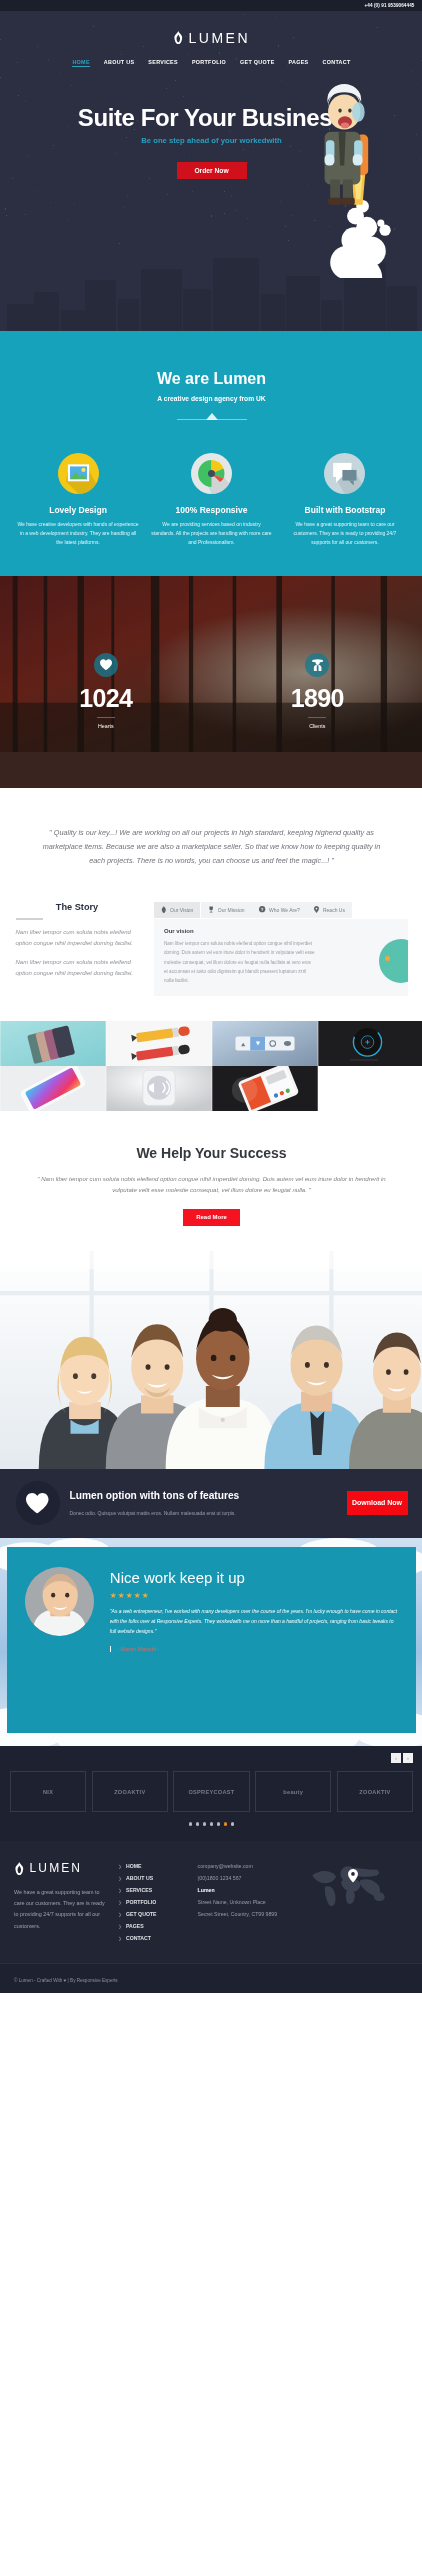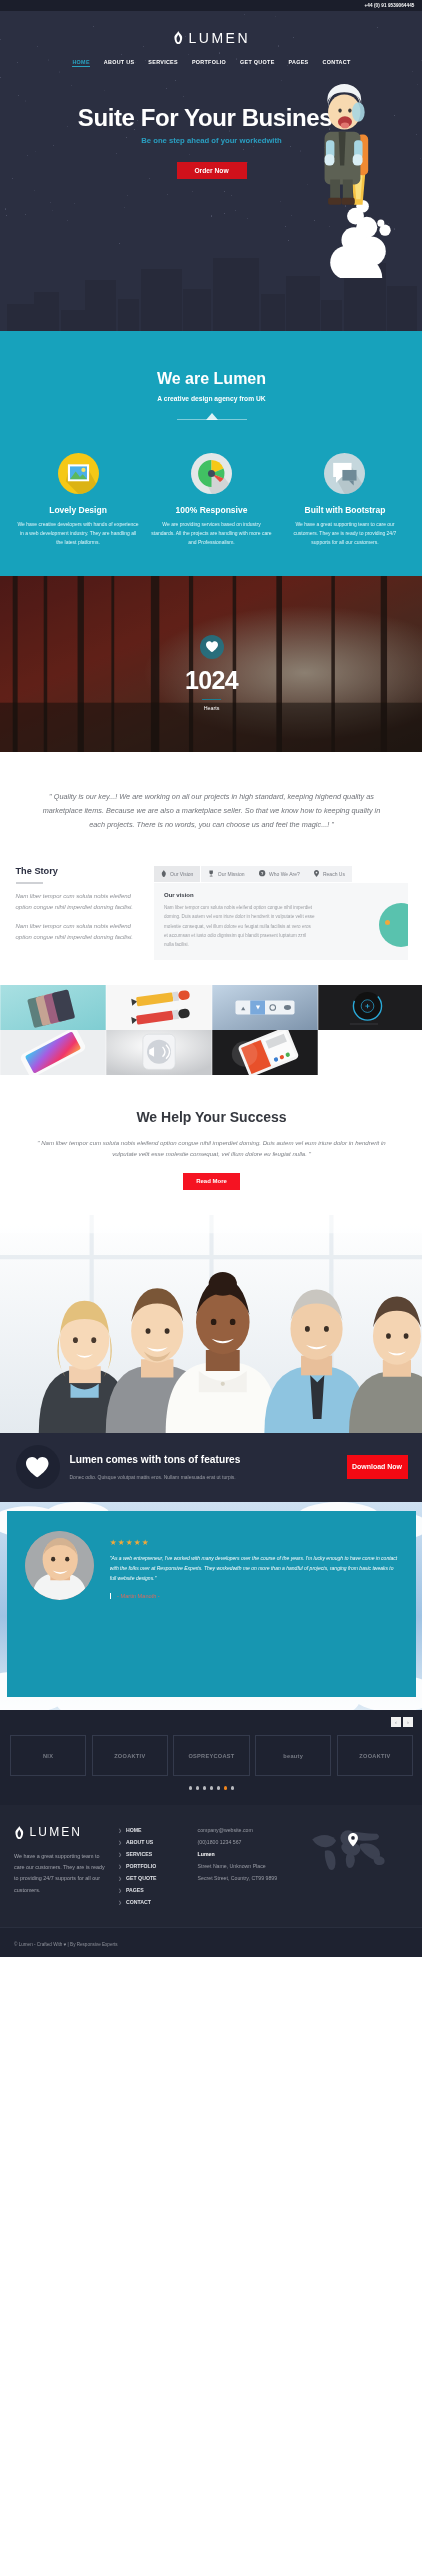--- a/index.html
+++ b/index.html
@@ -38,37 +38,37 @@
   .sep{margin:10px auto 0;width:70px;height:10px;position:relative;}
   .sep .line{position:absolute;top:7.7px;left:0;width:100%;height:1.1px;background:rgba(255,255,255,.45);}
   .sep .tri{position:absolute;left:50%;transform:translateX(-50%);bottom:1.4px;width:0;height:0;border-left:6.3px solid transparent;border-right:6.3px solid transparent;border-bottom:7.7px solid rgba(255,255,255,.85);}
   .features{display:flex;margin-top:31px;padding:0 12.7px;gap:2.8px;}
   .feat{flex:1;text-align:center;}
   .feat-ic{width:41px;height:41px;border-radius:50%;margin:0 auto 11.3px;position:relative;}
   .feat h3{color:#fff;font-size:8.5px;font-weight:bold;margin-bottom:5px;}
   .feat p{color:#e2f6fa;font-size:5px;line-height:1.85;padding:0 4.2px;}
 
   
-  .counters{height:176px;position:relative;overflow:hidden;background:#3a2420;}
+  .counters{height:212px;position:relative;overflow:hidden;background:#3a2420;}
   .forest{position:absolute;inset:0;}
   .ctr-inner{position:relative;display:flex;height:100%;align-items:center;padding-top:18.3px;}
   .ctr{flex:1;text-align:center;}
   .ctr-ic{width:24px;height:24px;border-radius:50%;background:rgba(23,122,142,.78);margin:0 auto 9.2px;display:flex;align-items:center;justify-content:center;color:#fff;font-size:11.3px;}
   .ctr-num{color:#fff;font-size:25px;font-weight:bold;line-height:1;letter-spacing:-0.7px;}
   .ctr-bar{width:18.3px;height:1.1px;background:#1a7f93;margin:6.3px auto 5px;}
   .ctr-lbl{color:#fff;font-size:5.3px;}
 
   
   .quote{padding:38px 41px 28px;text-align:center;}
   .quote p{font-style:italic;color:#6f7278;font-size:7.3px;line-height:1.95;}
 
   
   .story{display:flex;padding:5.6px 15.5px 25px;gap:15.5px;}
   .story-left{width:123px;}
-  .story-left h3{font-size:9.2px;font-weight:bold;color:#2b2f41;}
+  .story-left h3{font-size:9.2px;font-weight:bold;color:#2b2f41;text-align:center;}
   .story-left .uline{width:27px;height:1.4px;background:#cfd1d5;margin:6.3px 0 7.7px;}
   .story-left p{font-style:italic;color:#8e9196;font-size:6px;line-height:1.85;margin-bottom:7.7px;}
   .tabs{flex:1;}
   .tab-row{display:flex;flex-wrap:wrap;}
   .tab{background:#f1f2f4;padding:4.2px 7px;display:flex;align-items:center;gap:3.5px;font-size:5px;color:#7b7e85;margin-right:0.7px;margin-bottom:0.7px;cursor:pointer;}
   .tab.active{background:#e7e8ea;}
   .tab .ic{font-size:5.3px;color:#5f6368;}
   .tab-panel{background:#f6f7f8;padding:9.2px 10px 11.3px;position:relative;overflow:hidden;}
   .tab-panel h4{font-size:6px;font-weight:bold;color:#3c4048;margin-bottom:5px;}
   .tab-panel p{font-size:4.6px;line-height:2;color:#9b9ea3;max-width:151px;}
@@ -405,20 +405,33 @@
     <div class="ctr-inner" id="counters">
         <div class="ctr">
           <div class="ctr-ic">
             <svg width="12" height="11.3" viewBox="0 0 32 29">
               <path d="M16 29S0 18.5 0 9.2C0 3.9 3.8 0 8.6 0c3.1 0 5.9 1.7 7.4 4.3C17.5 1.7 20.3 0 23.4 0 28.2 0 32 3.9 32 9.2 32 18.5 16 29 16 29z" fill="#fff"></path>
             </svg>
           </div>
           <div class="ctr-num">1024</div>
           <div class="ctr-bar"></div>
           <div class="ctr-lbl">Hearts</div>
+        </div>
+        <div class="ctr">
+          <div class="ctr-ic">
+            <svg width="11.3" height="12" viewBox="0 0 18 19">
+              <ellipse cx="9" cy="3" rx="9" ry="2.6" fill="#fff"></ellipse>
+              <circle cx="9" cy="6" r="3.4" fill="#fff"></circle>
+              <path d="M3 19v-5c0-3 2.6-5 6-5s6 2 6 5v5z" fill="#fff"></path>
+              <rect x="7.6" y="10" width="2.8" height="9" fill="#1a7f93"></rect>
+            </svg>
+          </div>
+          <div class="ctr-num">1890</div>
+          <div class="ctr-bar"></div>
+          <div class="ctr-lbl">Clients</div>
         </div>
       </div>
   </div>
 
   <div class="quote">
     <p>" Quality is our key...! We are working on all our projects in high standard, keeping highend quality as marketplace items. Because we are also a marketplace seller. So that we know how to keeping quality in each projects. There is no words, you can choose us and feel the magic...! "</p>
   </div>
 
   <div class="story">
     <div class="story-left">
@@ -651,21 +664,21 @@
     </svg>
   </div>
 
   <div class="cta">
     <div class="cta-heart">
       <svg width="22.5" height="20.4" viewBox="0 0 32 29">
           <path d="M16 29S0 18.5 0 9.2C0 3.9 3.8 0 8.6 0c3.1 0 5.9 1.7 7.4 4.3C17.5 1.7 20.3 0 23.4 0 28.2 0 32 3.9 32 9.2 32 18.5 16 29 16 29z" fill="#fff"></path>
         </svg>
     </div>
     <div class="cta-txt">
-      <h3>Lumen comes with tons of features</h3>
+      <h3>Lumen option with tons of features</h3>
       <p>Donec odio. Quisque volutpat mattis eros. Nullam malesuada erat ut turpis.</p>
     </div>
     <button class="dl-btn">Download Now</button>
   </div>
 
   <div class="testi-wrap">
     <div class="sky">
       <svg width="423" height="208" viewBox="0 0 600 295" preserveAspectRatio="none">
         <defs>
             <linearGradient id="skyg" x1="0" y1="0" x2="0" y2="1">
@@ -702,20 +715,21 @@
             <path d="M36 52 h28 v18 h-28z" fill="#e8b78f"></path>
             <ellipse cx="50" cy="40" rx="25" ry="30" fill="#f1c9a2"></ellipse>
             <path d="M26 34 q5-24 24-24 t24 24 q-8-14-24-14 t-24 14z" fill="#c9a98b" opacity=".75"></path>
             <ellipse cx="40" cy="40" rx="3" ry="3.4" fill="#3d3127"></ellipse>
             <ellipse cx="60" cy="40" rx="3" ry="3.4" fill="#3d3127"></ellipse>
             <path d="M39 56 q11 10 22 0 q-11 5-22 0z" fill="#fff"></path>
           </g>
         </svg>
       </div>
       <div class="testi-body">
+        <h3>Nice work keep it up</h3>
         <div class="stars-row">★★★★★</div>
         <p>"As a web entrepreneur, I've worked with many developers over the course of the years. I'm lucky enough to have come in contact with the folks over at Responsive Experts. They workedwith me on more than a handful of projects, ranging from basic tweaks to full website designs."</p>
         <div class="testi-author">- Martin Manoth -</div>
       </div>
     </div>
   </div>
 
   <div class="clients">
     <div class="cl-nav">
       <div>‹</div>

